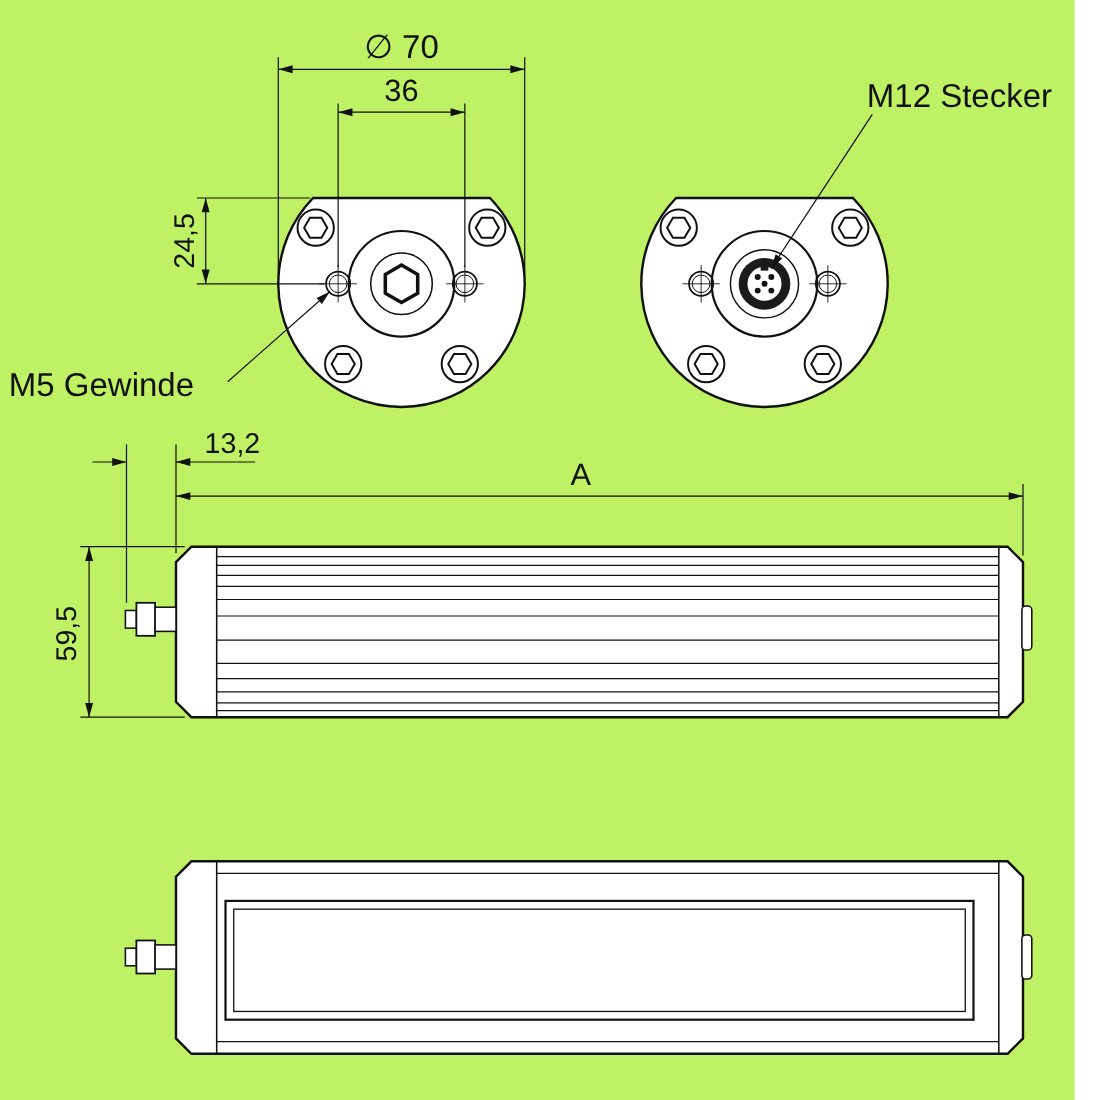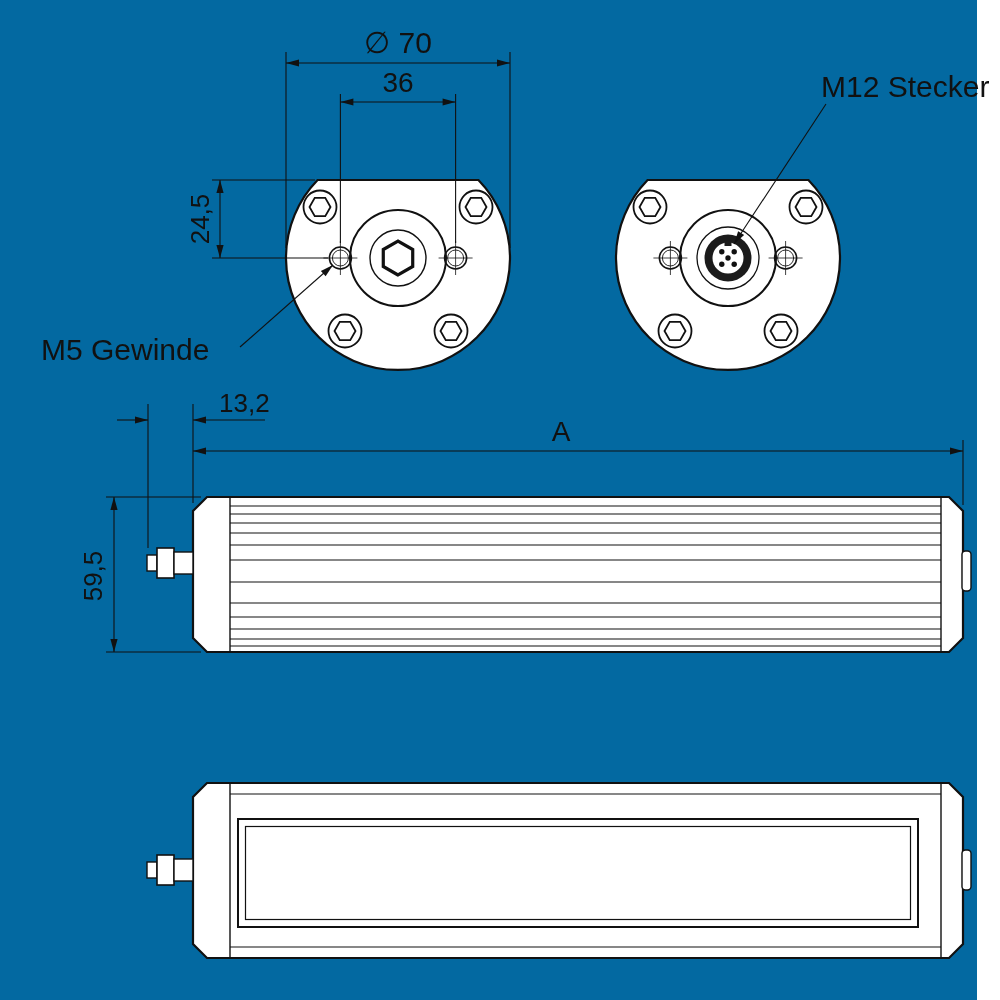--- a/index.html
+++ b/index.html
@@ -1,19 +1,19 @@
 <!DOCTYPE html>
 <html><head>
 <meta charset="utf-8">
 <style>
   * { box-sizing: border-box; }
   html, body { margin: 0; padding: 0; background: #ffffff; }
   .page {
-    width: 977px; height: 1000px; background: #0369a1;
-    font-family: "Liberation Sans", sans-serif; position: relative; padding-left: 33px;
+    width: 977px; height: 1000px; background: #bef264;
+    font-family: "Liberation Sans", sans-serif; position: relative;
   }
   svg { display: block; }
   svg text { fill: #111; font-family: "Liberation Sans", sans-serif; }
   .t26 { font-size: 26px; }
   .t28 { font-size: 28px; }
   .t30 { font-size: 30px; }
   .dim line, .leader line { stroke: #111; stroke-width: 1.1; fill: none; }
   .outline { fill: #ffffff; stroke: #111; stroke-width: 2.2; }
   .capline { stroke: #111; stroke-width: 1.4; }
   .fin { stroke: #111; stroke-width: 1.1; }

